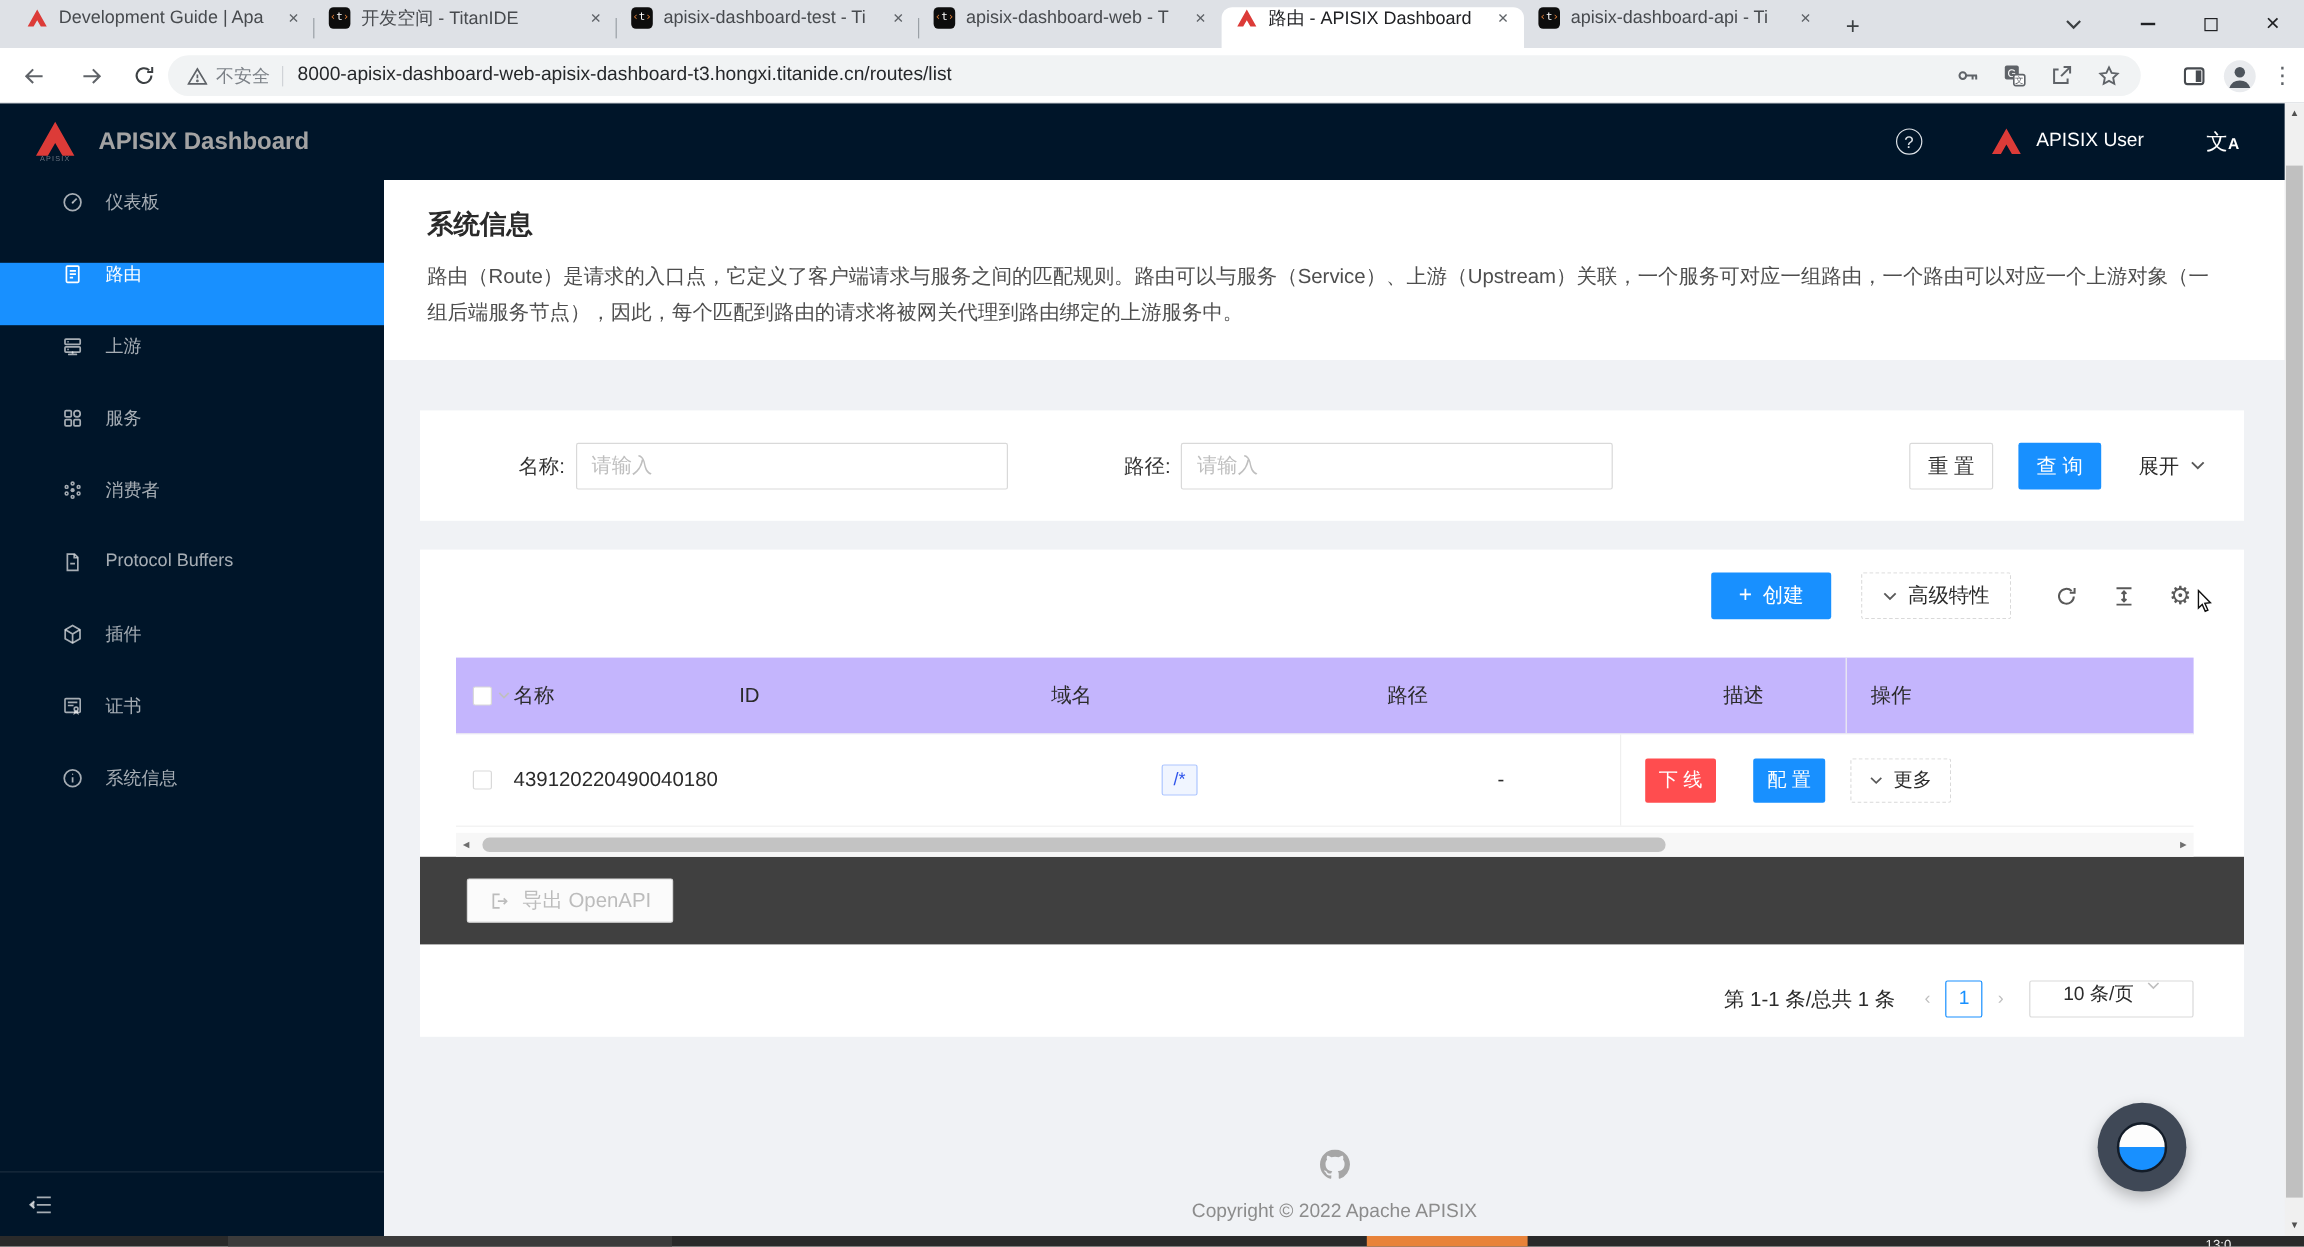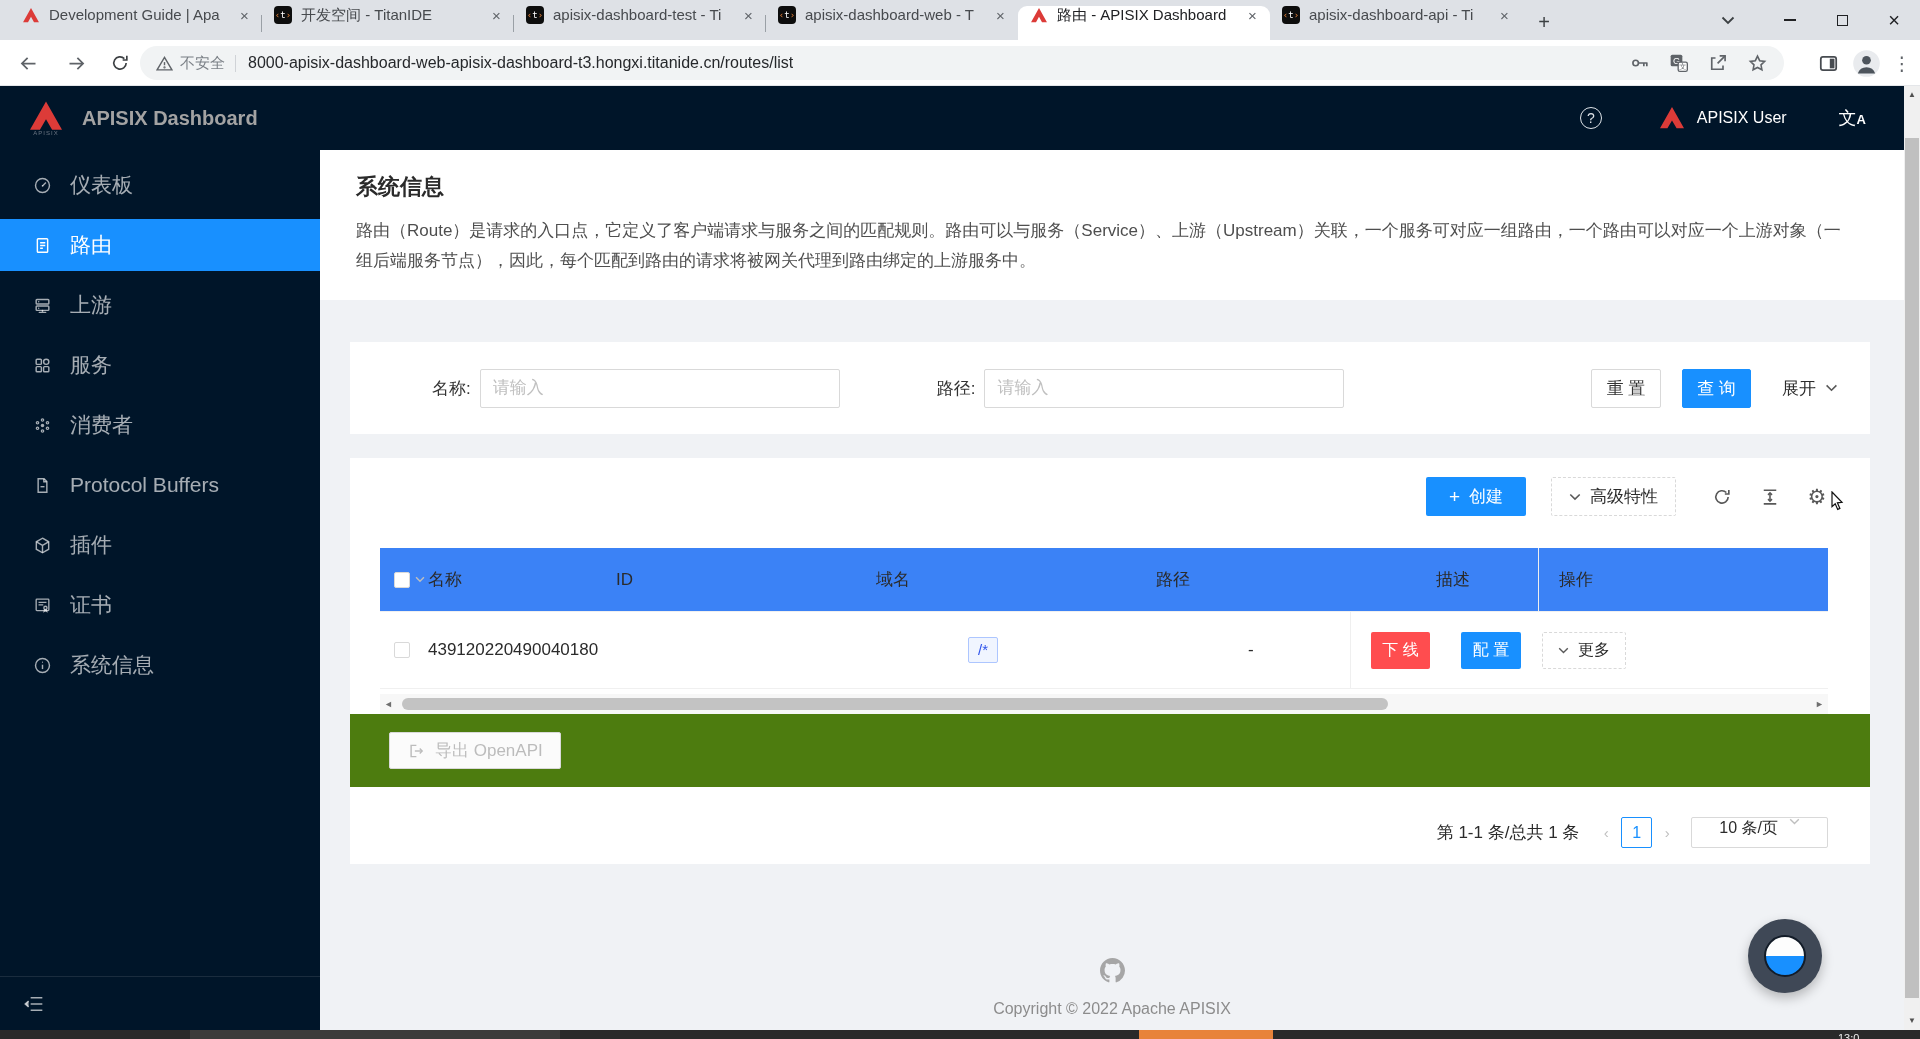--- a/index.html
+++ b/index.html
@@ -45,21 +45,21 @@
   .brand-name { color:#a3a3a3; font-size:20px; font-weight:bold; margin-left:17px; }
   .header-right { margin-left:auto; display:flex; align-items:center; padding-right:38px; }
   .help-badge { width:22px; height:22px; border:1.6px solid #dde2e7; border-radius:50%; color:#dde2e7; font-size:14px; display:flex; align-items:center; justify-content:center; cursor:pointer; }
   .user-chip { display:flex; align-items:center; margin-left:56px; cursor:pointer; }
   .user-name { color:#fff; font-size:16px; margin-left:11px; }
   .lang-ic { margin-left:52px; color:#fff; font-size:18px; cursor:pointer; }
   .lang-ic b { font-size:13px; font-weight:bold; }
 
   .sidebar { position:absolute; top:64px; left:0; width:320px; bottom:0; background:#001529; z-index:5; }
   .menu { padding-top:9px; }
-  .menu-item { height:52px; margin-bottom:8px; display:flex; align-items:center; padding-left:33px; color:rgba(255,255,255,.65); font-size:21px; cursor:pointer; }
+  .menu-item { height:52px; margin-bottom:8px; display:flex; align-items:flex-start; padding-left:51px; color:rgba(255,255,255,.65); font-size:15px; cursor:pointer; }
   .menu-item .mi-ic { width:19px; height:19px; margin-right:18px; flex:none; }
   .menu-item.active { background:#1890ff; color:#fff; }
   .sidebar-foot { position:absolute; bottom:0; left:0; right:0; height:54px; border-top:1px solid rgba(255,255,255,.1); display:flex; align-items:center; padding-left:24px; color:rgba(255,255,255,.65); }
 
   .content { position:absolute; left:320px; top:64px; right:16px; bottom:0; overflow:hidden; }
   .page-head { background:#fff; padding:22px 36px 24px; }
   .page-title { font-size:22px; font-weight:700; color:#2a2a2a; }
   .page-desc { margin-top:14px; font-size:17px; line-height:30px; color:#4e4e4e; max-width:1500px; }
 
   .card { background:#fff; margin-left:30px; margin-right:34px; }
@@ -78,42 +78,42 @@
   .table-card { margin-top:24px; padding:19px 42px 16px 30px; position:relative; }
   .toolbar { display:flex; justify-content:flex-end; align-items:center; height:39px; margin-bottom:32px; }
   .btn-create { width:100px; height:39px; background:#1890ff; color:#fff; border:none; gap:9px; }
   .btn-advanced { height:39px; padding:0 17px; background:#fff; border:1px dashed #d9d9d9; color:#2b2b2b; gap:9px; margin-left:25px; }
   .tool-ic { width:20px; height:20px; color:#595959; cursor:pointer; }
   .tool-ic.first { margin-left:36px; }
   .tool-ic + .tool-ic { margin-left:28px; }
   .gear-glyph { font-size:21px; line-height:20px; color:#595959; width:22px; text-align:center; cursor:pointer; margin-left:26px; }
 
   .tbl-header, .tbl-row { display:flex; align-items:stretch; font-size:17px; color:#2b2b2b; }
-  .tbl-header { background:#3b82f6; height:64px; border-bottom:1px solid #f0f0f0; }
+  .tbl-header { background:#c4b5fd; height:64px; border-bottom:1px solid #f0f0f0; }
   .tbl-row { background:#fff; height:77px; border-bottom:1px solid #f0f0f0; }
   .cell { display:flex; align-items:center; }
   .c-sel { width:48px; padding-left:14px; gap:5px; }
   .c-name { width:188px; }
   .c-id { width:260px; }
   .c-host { width:280px; }
   .c-path { width:280px; }
   .c-desc { width:102px; }
   .c-act { width:290px; border-left:1px solid #efefef; padding-left:20px; }
   .checkbox { width:16px; height:16px; border:1px solid #d9d9d9; border-radius:2px; background:#fff; flex:none; cursor:pointer; }
   .hdr-chev { color:#bfbfbf; }
   .path-tag { padding:3px 9px; border:1px solid #adc6ff; background:#f0f5ff; color:#2f54eb; border-radius:2px; font-size:15px; line-height:1.2; }
   .btn-offline { width:59px; height:37px; background:#ff4d4f; color:#fff; border:none; font-size:16px; }
   .btn-config { width:60px; height:37px; background:#1890ff; color:#fff; border:none; font-size:16px; margin-left:31px; }
   .btn-more { height:37px; padding:0 15px; background:#fff; border:1px dashed #d9d9d9; color:#2b2b2b; font-size:16px; gap:9px; margin-left:21px; }
 
   .hscroll { margin-top:5px; height:20px; background:#f7f7f7; position:relative; display:flex; align-items:center; justify-content:space-between; padding:0 4px; }
   .hs-arrow { font-size:9px; color:#6f6f6f; cursor:pointer; }
   .hs-thumb { position:absolute; left:22px; width:986px; top:4px; height:12px; background:#c3c3c3; border-radius:6px; cursor:pointer; }
 
-  .export-strip { margin:0 -42px 0 -30px; padding:18px 42px 18px 39px; background:#4d7c0f; }
+  .export-strip { margin:0 -42px 0 -30px; padding:18px 42px 18px 39px; background:#404040; }
   .btn-export { height:37px; padding:0 17px; background:#fbfbfb; border:1px solid #d9d9d9; color:#bcbcbc; gap:10px; cursor:not-allowed; }
 
   .pagination { display:flex; align-items:center; justify-content:flex-end; margin-top:30px; font-size:17px; color:#2b2b2b; }
   .pg-arrow { color:#bfbfbf; font-size:15px; width:20px; text-align:center; cursor:pointer; }
   .pg-arrow.prev { margin-left:17px; }
   .pg-num { width:31px; height:31px; border:1px solid #1890ff; color:#1890ff; background:#fff; border-radius:2px; display:flex; align-items:center; justify-content:center; font-size:16px; margin:0 5px; cursor:pointer; }
   .pg-size { height:31px; border:1px solid #d9d9d9; background:#fff; border-radius:2px; display:flex; padding:0 27px; gap:11px; font-size:16px; margin-left:14px; cursor:pointer; }
 
   .footer { text-align:center; margin-top:94px; }
   .gh-ic { display:inline-block; color:#a6a6a6; }

